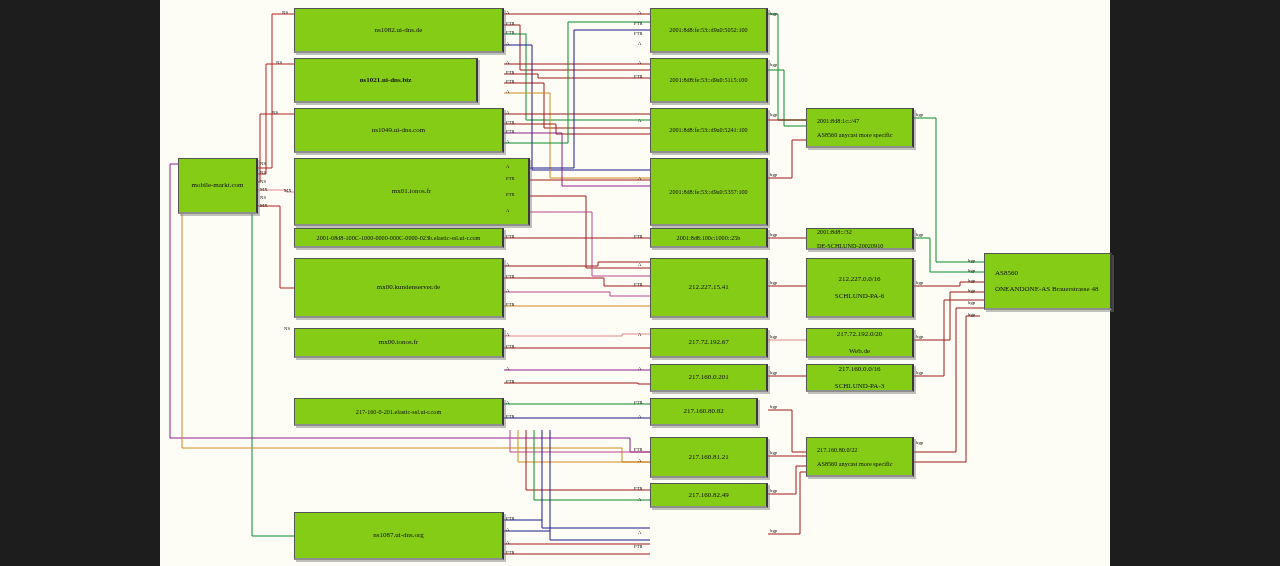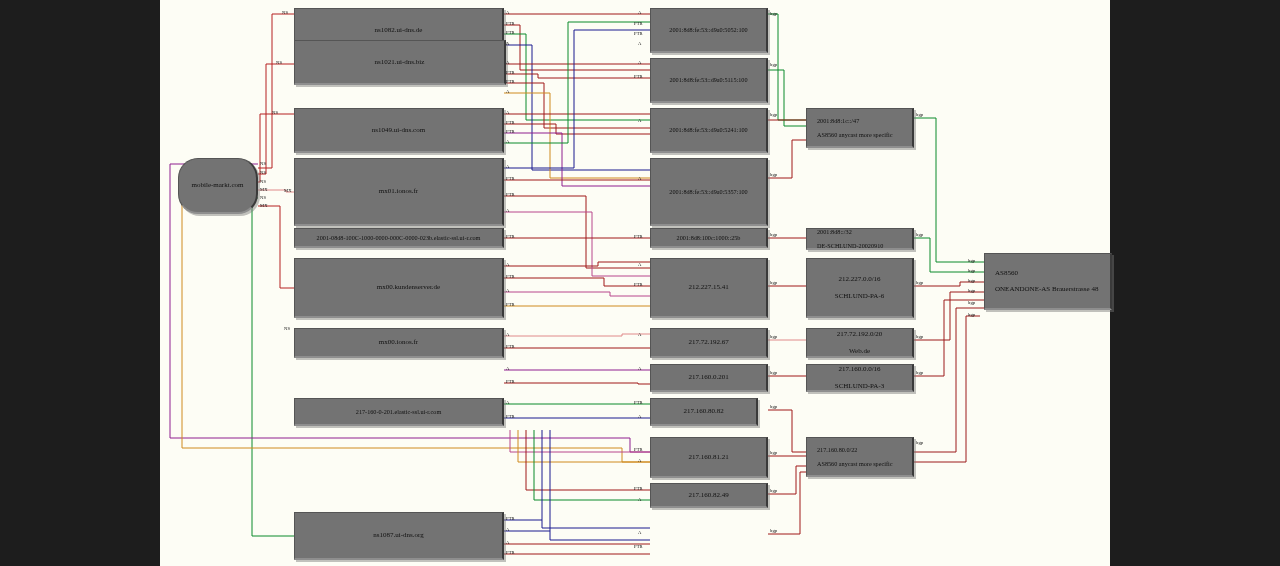--- a/index.html
+++ b/index.html
@@ -1,20 +1,20 @@
 <!DOCTYPE html>
 <html><head>
 <meta charset="utf-8">
 <style>
   html,body{margin:0;padding:0;background:#1d1d1d;}
   #stage{position:relative;width:1280px;height:566px;background:#1d1d1d;overflow:hidden;
          font-family:"Liberation Serif", serif;}
   #canvas{position:absolute;left:160px;top:0;width:950px;height:566px;background:#fdfdf5;}
   svg.wires{position:absolute;left:0;top:0;width:950px;height:566px;overflow:visible;}
-  .node{position:absolute;box-sizing:border-box;background:#737373;border:1px solid #555;
+  .node{position:absolute;box-sizing:border-box;background:#84cc16;border:1px solid #555;
         border-right:2px solid #3a3a3a;border-bottom:2px solid #8e8e8e;
         box-shadow:2px 2px 0 rgba(120,120,120,.45);
         display:flex;align-items:center;justify-content:center;text-align:center;
         color:#111;line-height:1.15;}
   .node span{display:block;padding:0 3px;}
   .node.left-align{justify-content:flex-start;text-align:left;}
   .node.left-align span{padding-left:5px;}
   .fs7{font-size:7px;}
   .fs6{font-size:6.2px;}
   .port{position:absolute;font-size:4.6px;color:#111;font-family:"Liberation Serif",serif;
@@ -103,34 +103,34 @@
         <path d="M754 118 H776 V262 H824" stroke="#0a8a2a"></path>
         <path d="M754 238 H770 V272 H824" stroke="#0a8a2a"></path>
         <path d="M754 286 H800 V282 H824" stroke="#9c1a1a"></path>
         <path d="M754 340 H790 V292 H824" stroke="#9c1a1a"></path>
         <path d="M754 376 H784 V300 H824" stroke="#9c1a1a"></path>
         <path d="M754 452 H796 V308 H824" stroke="#9c1a1a"></path>
         <path d="M754 462 H806 V316 H820 V316" stroke="#9c1a1a"></path>
       </g>
     </svg>
 
-    <div class="node fs7" style="left:18px;top:158px;width:80px;height:56px;border-radius:20px;">
+    <div class="node fs7" style="left:18px;top:158px;width:80px;height:56px;">
       <span>mobile-markt.com</span>
     </div>
 
     <div class="node fs7" style="left:134px;top:8px;width:210px;height:45px;">
       <span>ns1082.ui-dns.de</span>
       </div>
-    <div class="node fs7" style="left:134px;top:40px;width:212px;height:45px;">
+    <div class="node fs7" style="left:134px;top:58px;width:184px;height:45px;font-weight:bold;">
       <span>ns1021.ui-dns.biz</span>
       </div>
     <div class="node fs7" style="left:134px;top:108px;width:210px;height:45px;">
       <span>ns1049.ui-dns.com</span>
       </div>
-    <div class="node fs7" style="left:134px;top:158px;width:210px;height:68px;text-align:right;">
+    <div class="node fs7" style="left:134px;top:158px;width:236px;height:68px;text-align:right;">
       <span>mx01.ionos.fr</span>
       </div>
     <div class="node fs6" style="left:134px;top:228px;width:210px;height:20px;">
       <span>2001-08d8-100C-1000-0000-000C-0000-023b.elastic-ssl.ui-r.com</span>
       </div>
     <div class="node fs7" style="left:134px;top:258px;width:210px;height:60px;padding-left:20px;">
       <span>mx00.kundenserver.de</span>
       </div>
     <div class="node fs7" style="left:134px;top:328px;width:210px;height:30px;">
       <span>mx00.ionos.fr</span>

